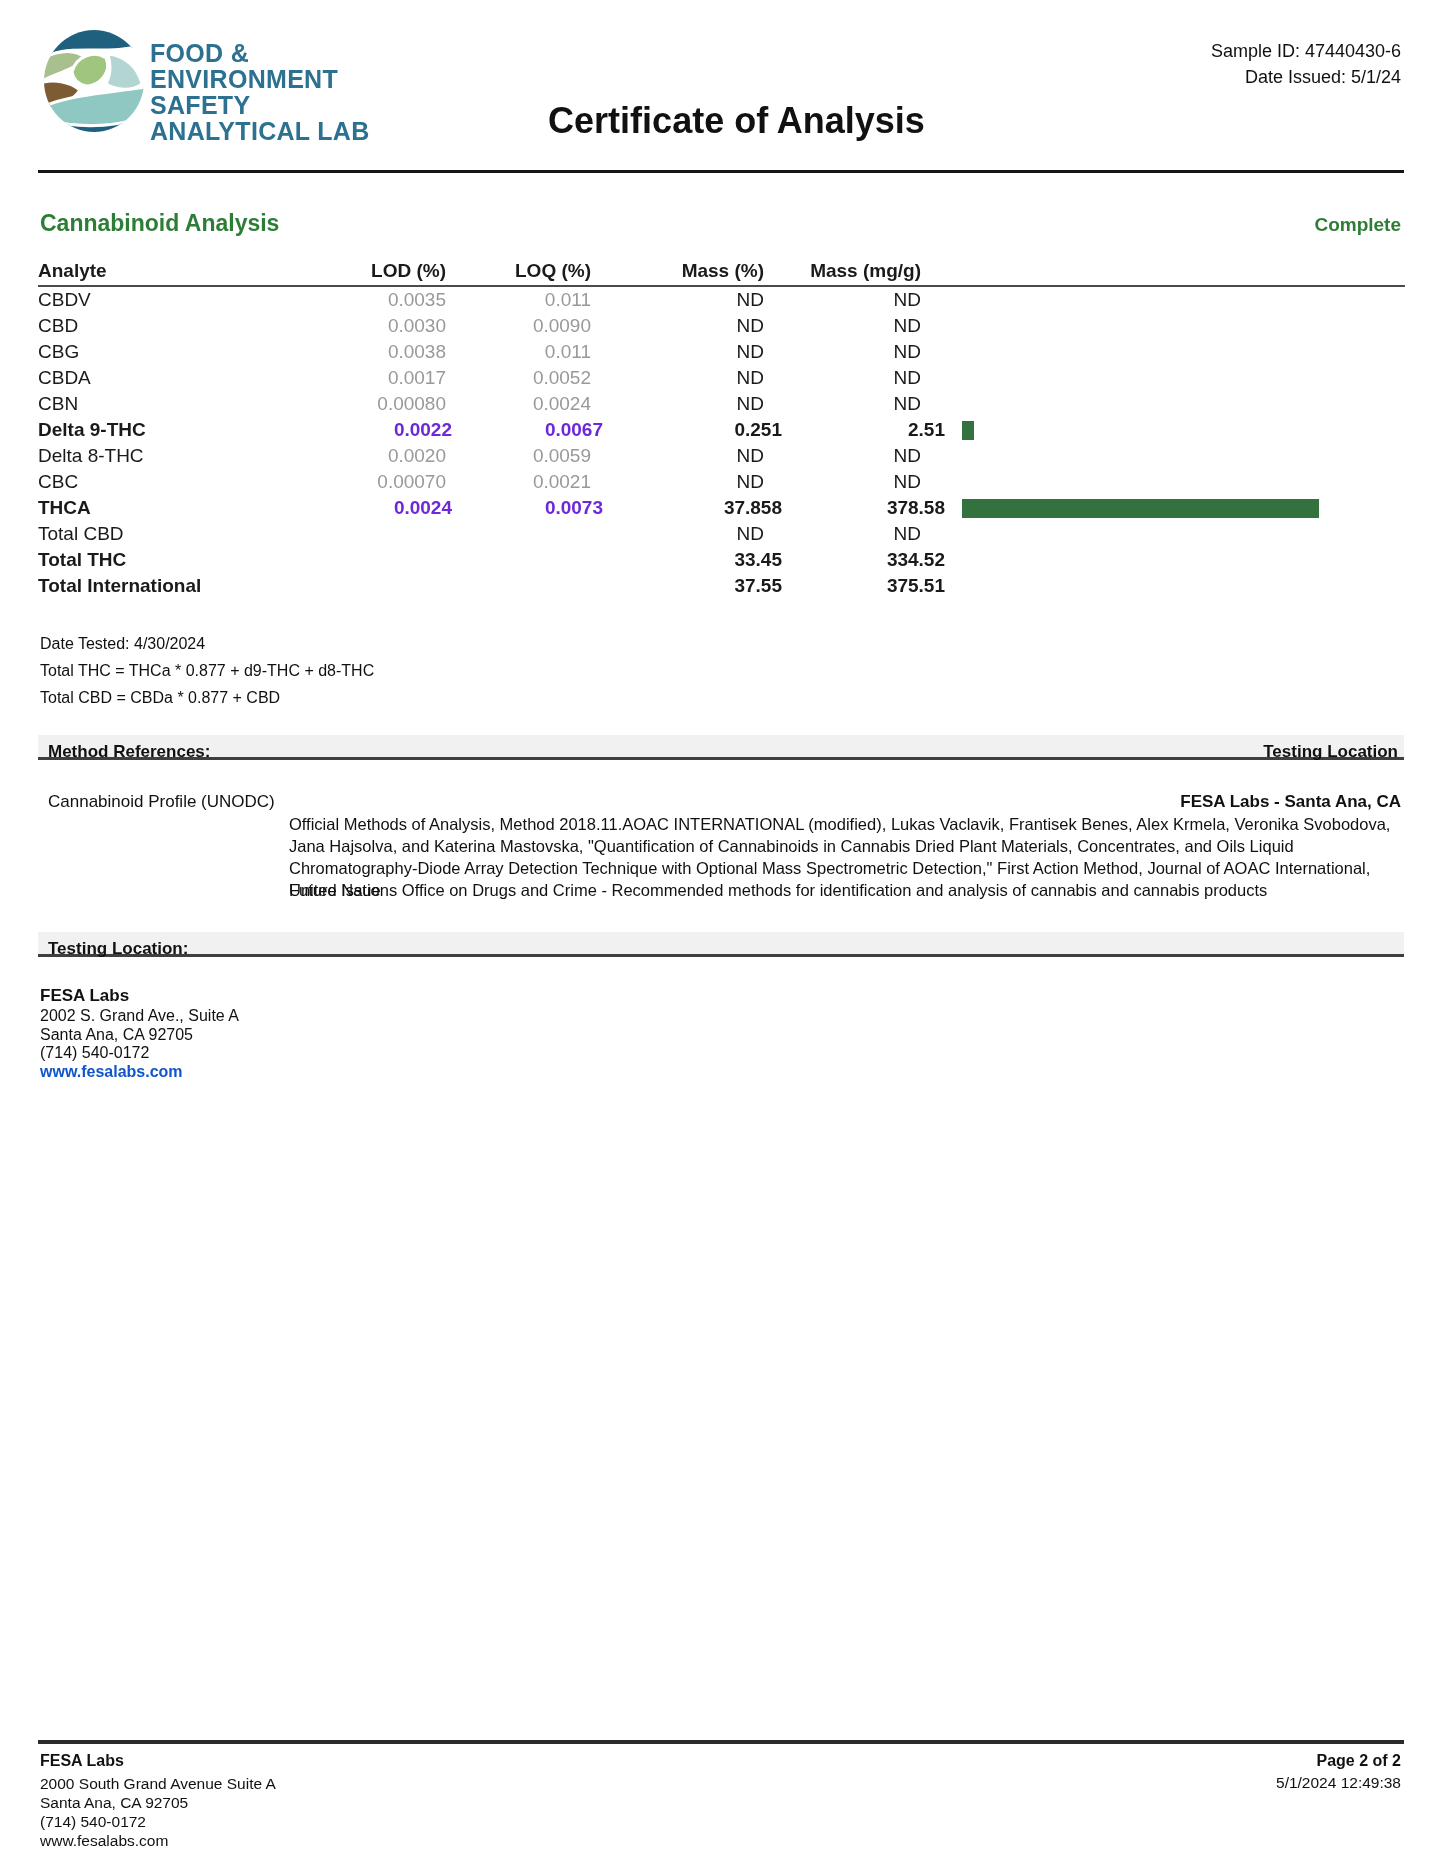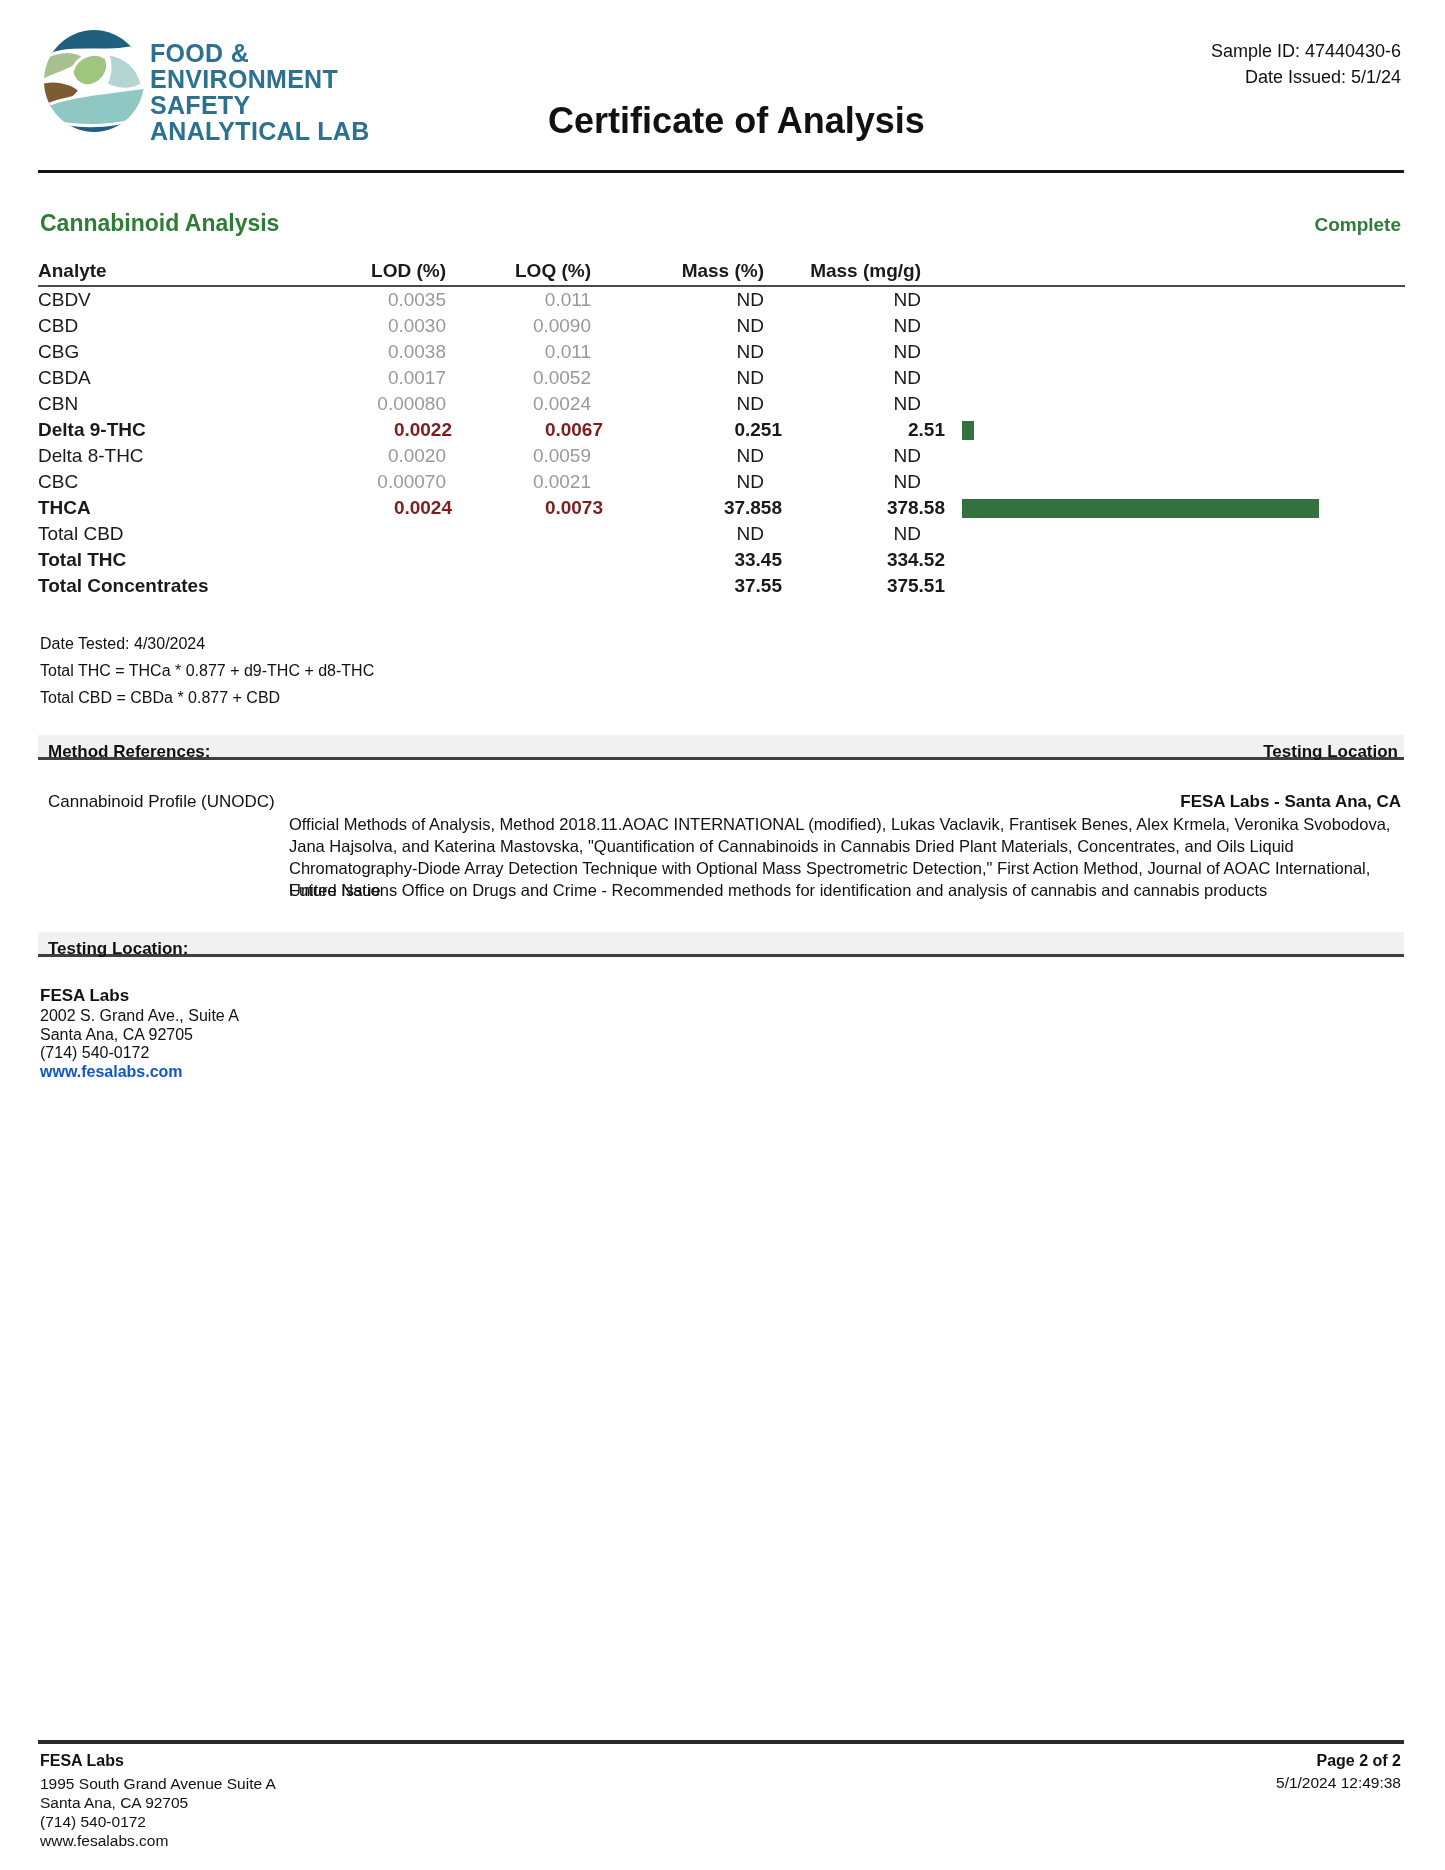--- a/index.html
+++ b/index.html
@@ -21,21 +21,21 @@
   .section-status{position:absolute;right:44px;top:214px;font-size:19px;font-weight:bold;color:#2e7d36;}
   
   .table{position:absolute;left:38px;top:258px;width:1367px;font-size:19px;}
   .thead,.trow{display:grid;grid-template-columns:230px 178px 145px 173px 157px 1fr;
     align-items:center;height:26px;}
   .thead{font-weight:bold;}
   .head-rule{height:2px;background:#4a4a4a;margin-top:1px;}
   .c-num{text-align:right;}
   .trow .c-lod,.trow .c-loq{color:#999;}
   .trow.bold{font-weight:bold;gap:6px;}
-  .trow.bold .c-lod,.trow.bold .c-loq{color:#7f1d1d;}
+  .trow.bold .c-lod,.trow.bold .c-loq{color:#6d28d9;}
   .c-bar{padding-left:11px;height:26px;display:flex;align-items:center;}
   .bar{height:19px;background:#33713f;}
   
   .notes{position:absolute;left:40px;top:630px;font-size:16px;line-height:27px;color:#111;}
   
   .section-bar{position:absolute;left:38px;right:41px;height:25px;background:#f1f1f1;
     border-bottom:3px solid #3f3f3f;display:flex;align-items:center;justify-content:space-between;
     padding:11px 6px 0 10px;box-sizing:border-box;font-size:17px;font-weight:bold;color:#111;}
   .bar-methods{top:735px;}
   .bar-testing{top:932px;}
@@ -195,21 +195,21 @@
         </div>
         <div class="trow bold">
           <div class="c-analyte">Total THC</div>
           <div class="c-num c-lod"></div>
           <div class="c-num c-loq"></div>
           <div class="c-num c-mass">33.45</div>
           <div class="c-num c-mgg">334.52</div>
           <div class="c-bar"></div>
         </div>
         <div class="trow bold">
-          <div class="c-analyte">Total Concentrates</div>
+          <div class="c-analyte">Total International</div>
           <div class="c-num c-lod"></div>
           <div class="c-num c-loq"></div>
           <div class="c-num c-mass">37.55</div>
           <div class="c-num c-mgg">375.51</div>
           <div class="c-bar"></div>
         </div>
       </div>
   </div>
 
   <div class="notes">
@@ -242,20 +242,20 @@
     <div>(714) 540-0172</div>
     <div><a class="lab-link" href="#">www.fesalabs.com</a></div>
   </div>
 
   <div class="footer-rule"></div>
   <div class="footer-row">
     <span>FESA Labs</span>
     <span>Page 2 of 2</span>
   </div>
   <div class="footer-addr">
-    <div>1995 South Grand Avenue Suite A</div>
+    <div>2000 South Grand Avenue Suite A</div>
     <div>Santa Ana, CA 92705</div>
     <div>(714) 540-0172</div>
     <div>www.fesalabs.com</div>
   </div>
   <div class="footer-dt">5/1/2024 12:49:38</div>
 
 </div>
 
 </body></html>

